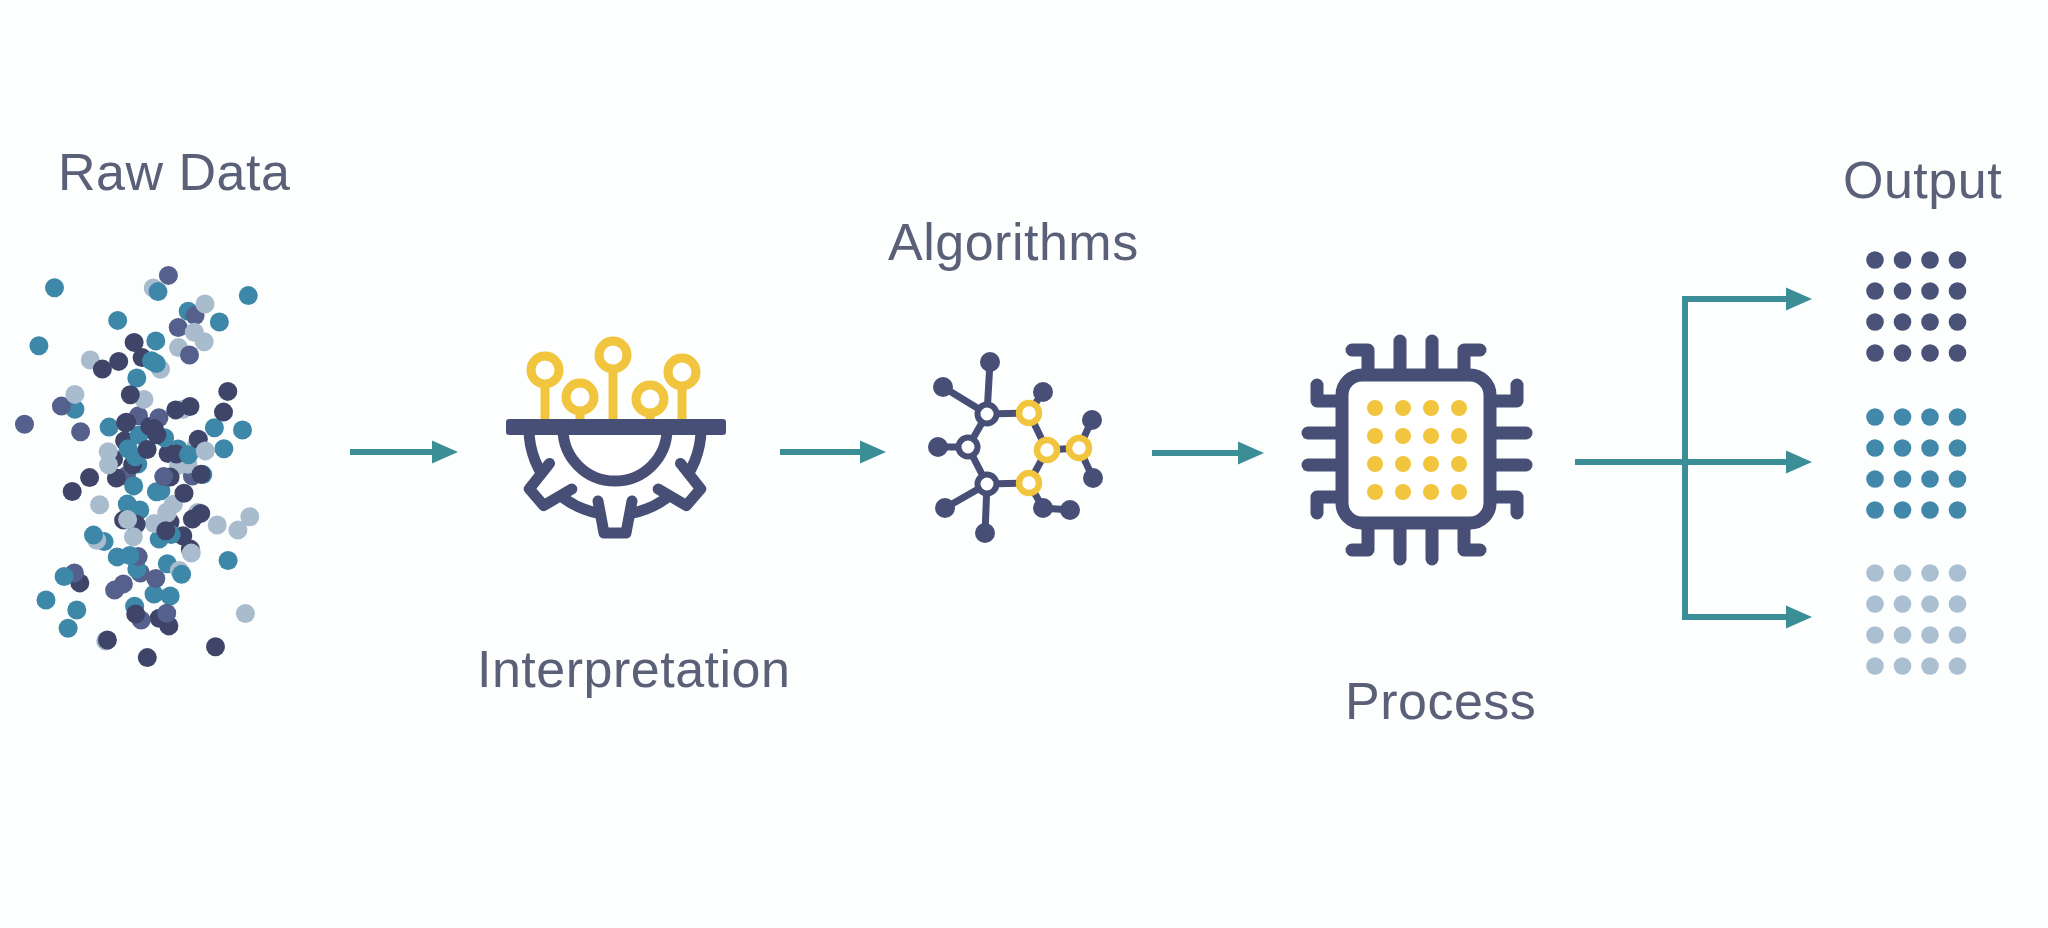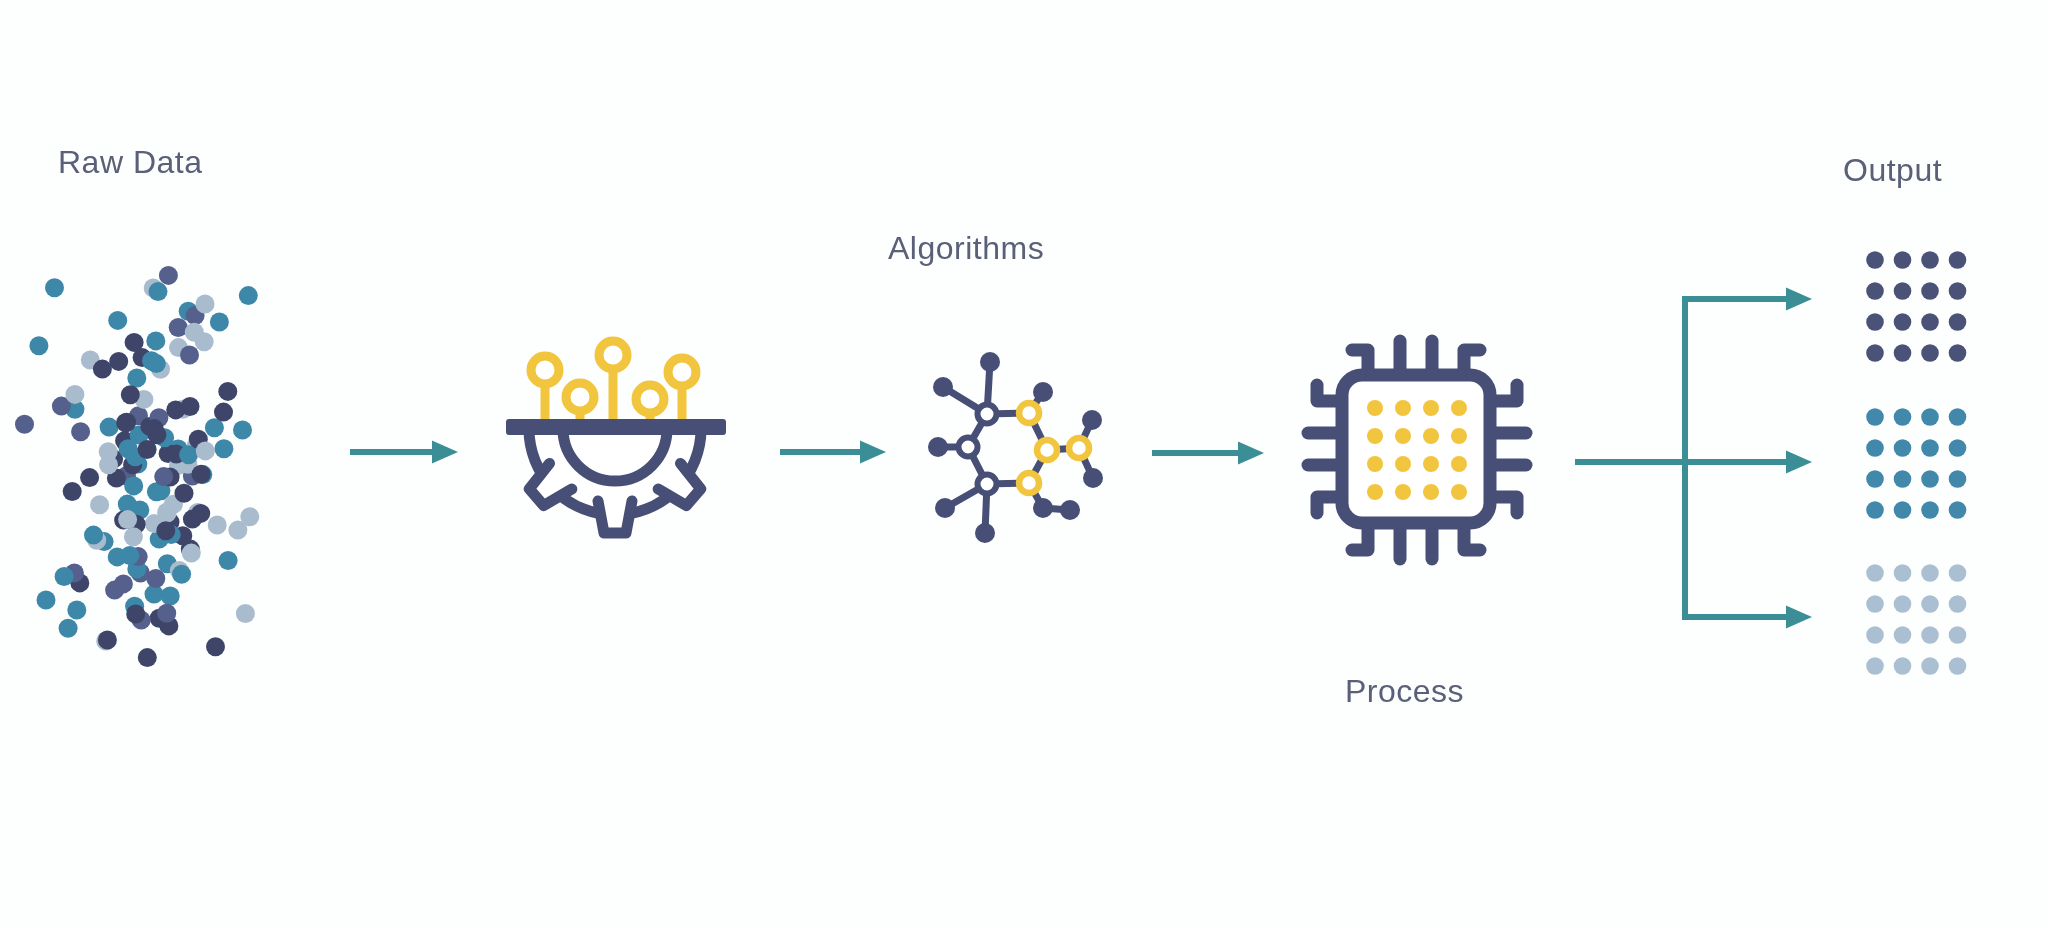--- a/index.html
+++ b/index.html
@@ -1,18 +1,18 @@
 <!DOCTYPE html>
 <html style="--text: #5a6077; --navy: #474f76; --yellow: #f2c53e; --teal: #3b8e96; --white: #ffffff;"><head>
 <meta charset="utf-8">
 <style>
   html,body{margin:0;padding:0;background:#fff;}
   #stage{position:relative;width:2048px;height:928px;background:#fdfefe;overflow:hidden;
          font-family:"Liberation Sans",sans-serif;}
-  .label{position:absolute;font-size:32px;font-weight:400;color:var(--text);
+  .label{position:absolute;font-size:52px;font-weight:400;color:var(--text);
          letter-spacing:0.5px;white-space:nowrap;line-height:1;}
   svg.abs{position:absolute;}
   
   .ypin-line{stroke:var(--yellow);stroke-width:9;stroke-linecap:round;fill:none;}
   .ypin-ring{stroke:var(--yellow);stroke-width:9;fill:#fff;}
   .gear-out{fill:#fff;stroke:var(--navy);stroke-width:11;stroke-linejoin:round;stroke-linecap:round;}
   .gear-bar{fill:var(--navy);}
   
   .medge{stroke:var(--navy);stroke-width:7;stroke-linecap:round;}
   .msolid{fill:var(--navy);}
@@ -49,21 +49,22 @@
         <line x1="1685" y1="299" x2="1790" y2="299" stroke="#3b8e96" stroke-width="6"></line>
         <polygon points="1812,299 1786,287.5 1786,310.5" fill="#3b8e96"></polygon>
       </g>
       <g>
         <line x1="1685" y1="617" x2="1790" y2="617" stroke="#3b8e96" stroke-width="6"></line>
         <polygon points="1812,617 1786,605.5 1786,628.5" fill="#3b8e96"></polygon>
       </g>
     </svg>
 
   <div class="label" style="left:58px;top:146px">Raw Data</div>
-  <div class="label" style="left:888px;top:232px">Algorithms</div>
+  <div class="label" style="left:477px;top:643px">Interpretation</div>
+  <div class="label" style="left:888px;top:216px">Algorithms</div>
   <div class="label" style="left:1345px;top:675px">Process</div>
   <div class="label" style="left:1843px;top:154px">Output</div>
 
   <svg class="abs" style="left:10px;top:232px" width="300" height="480" viewBox="0 0 300 480">
       <circle cx="114.6" cy="208.8" r="9.5" fill="#3e4569"></circle>
       <circle cx="128.5" cy="183.7" r="9.5" fill="#56608c"></circle>
       <circle cx="178.2" cy="79.3" r="9.5" fill="#3d87a8"></circle>
       <circle cx="218.1" cy="328.5" r="9.5" fill="#3d87a8"></circle>
       <circle cx="104.6" cy="358.1" r="9.5" fill="#56608c"></circle>
       <circle cx="160.0" cy="290.1" r="9.5" fill="#3e4569"></circle>

